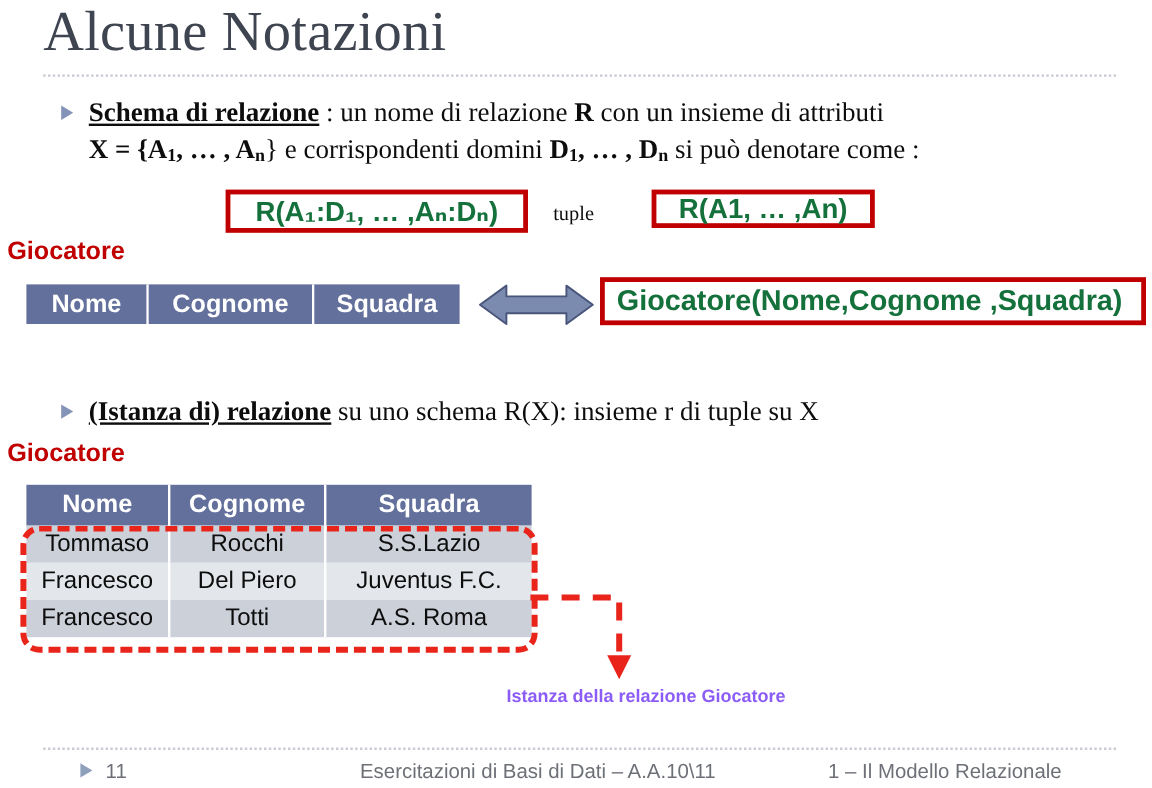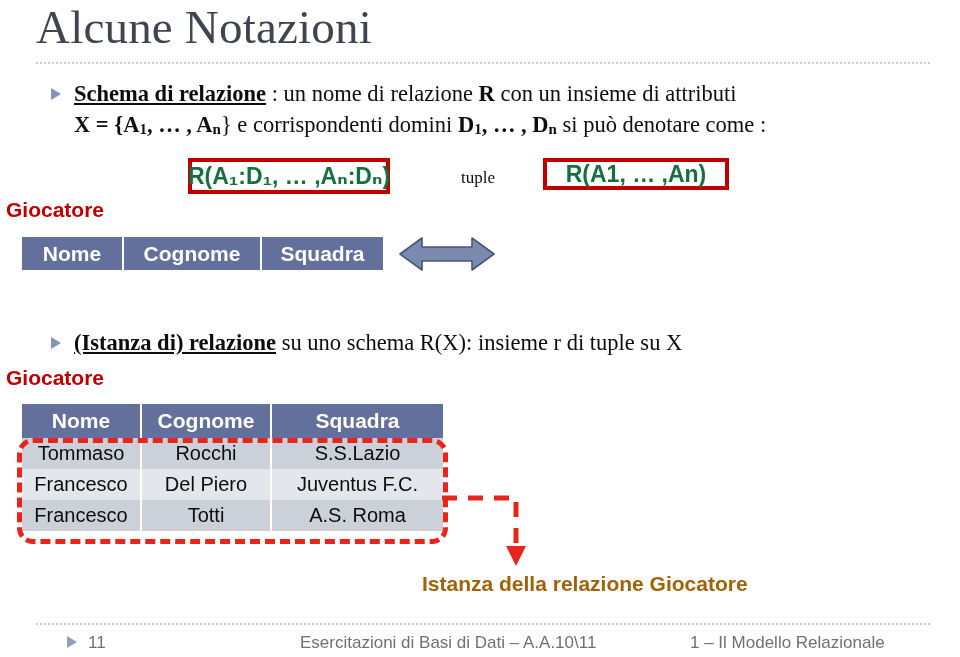--- a/index.html
+++ b/index.html
@@ -78,21 +78,21 @@
     display: flex;
     align-items: center;
     justify-content: center;
     box-sizing: border-box;
     font-family: "Liberation Sans", "DejaVu Sans", sans-serif;
     font-weight: bold;
     color: #15713b;
     white-space: nowrap;
   }
   #formula-box-1 {
-    left: 188px; top: 158px; width: 202px; height: 36px;
+    left: 188px; top: 158px; width: 252px; height: 36px;
     font-size: 23px;
   }
   #formula-box-2 {
     left: 543px; top: 158px; width: 186px; height: 32px;
     font-size: 23px;
   }
   #formula-box-3 {
     left: 500px; top: 231px; width: 455px; height: 40px;
     font-size: 24px;
     justify-content: flex-start;
@@ -199,22 +199,22 @@
   #callout-connector {
     position: absolute;
     left: 440px; top: 482px;
     width: 160px; height: 92px;
   }
   #callout-label {
     position: absolute;
     left: 422px; top: 572px;
     font-family: "Liberation Sans", "DejaVu Sans", sans-serif;
     font-weight: bold;
-    font-size: 21px;
-    color: #a16207;
+    font-size: 15px;
+    color: #8b5cf6;
     white-space: nowrap;
   }
 
   
   #footer-rule {
     position: absolute;
     left: 36px; top: 623px;
     width: 894px; height: 0;
     border-top: 2px dotted #c9ccd2;
   }
@@ -270,20 +270,23 @@
     <div class="hcell c1">Cognome</div>
     <div class="hcell c2">Squadra</div>
   </div>
 
   <div id="double-arrow">
     <svg width="98" height="42" viewBox="0 0 98 42">
       <polygon points="2,21 24,5 24,14 74,14 74,5 96,21 74,37 74,28 24,28 24,37" fill="#7b8bb0" stroke="#49557a" stroke-width="1.6" stroke-linejoin="round"></polygon>
     </svg>
   </div>
 
+  <div class="formula-box" id="formula-box-3">
+    <span>Giocatore(Nome,Cognome ,Squadra)</span>
+  </div>
 
   <div class="bullet-row" id="line3">
     <span class="bullet-marker">
       <svg width="16" height="16" viewBox="0 0 16 16">
           <polygon points="3,2 13,8 3,14" fill="#8494b8"></polygon>
         </svg>
     </span>
     <span class="body-text"><span class="underline-bold">(Istanza di) relazione</span><span> su uno schema R(X): insieme r di tuple su X</span></span>
   </div>
 

